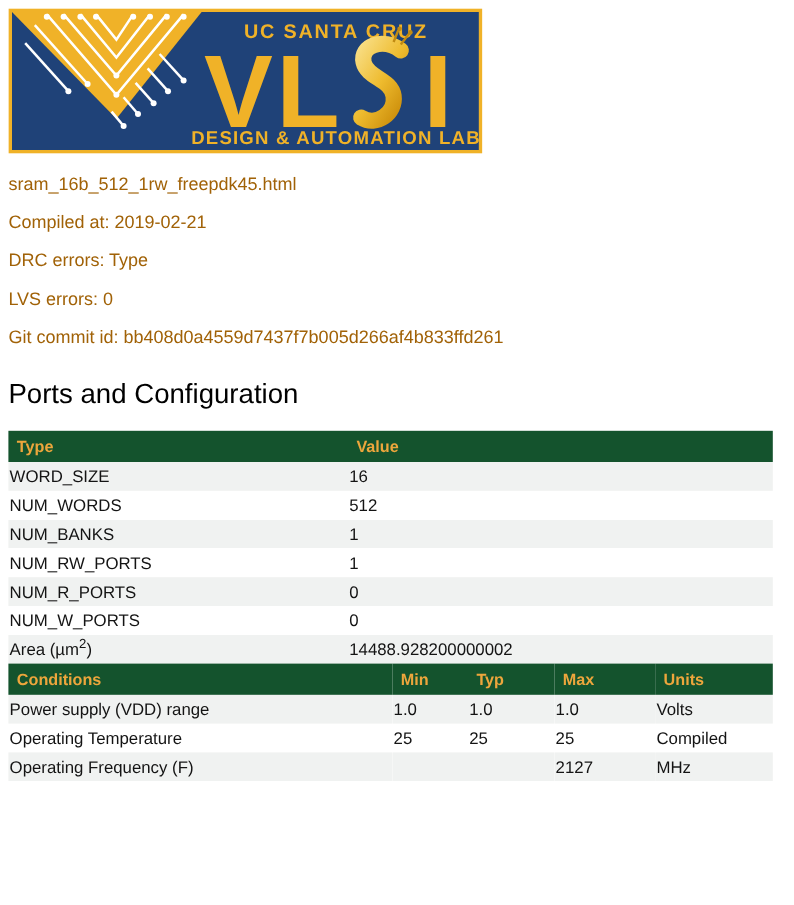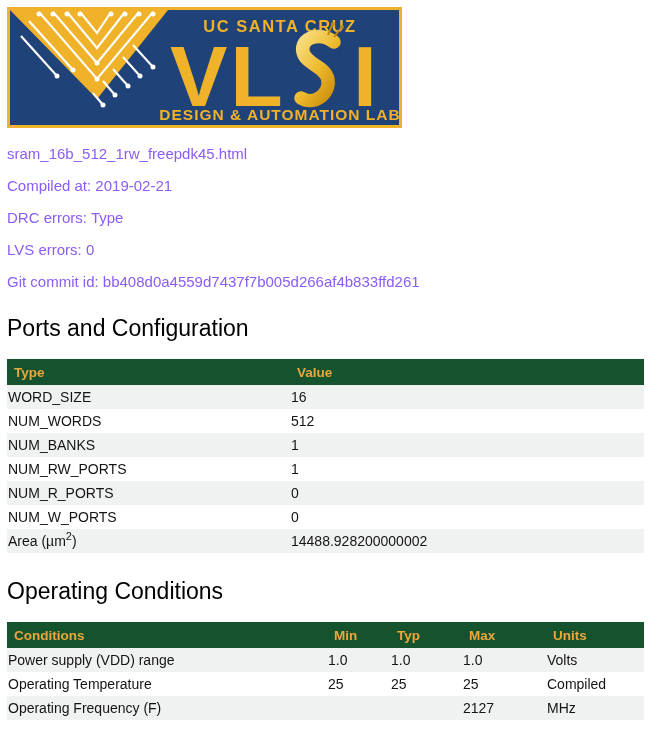--- a/index.html
+++ b/index.html
@@ -8,21 +8,21 @@
     font-family: "Liberation Sans", "DejaVu Sans", sans-serif;
     color: #1b1b1b;
   }
   .page { padding: 7px 7px 22px 7px; }
 
   
   .logo { display: block; }
   .logo text { font-family: "Liberation Sans", "DejaVu Sans", sans-serif; }
 
   
-  p.meta { font-size: 15px; margin: 15px 0; color: #8b5cf6; }
+  p.meta { font-size: 15px; margin: 15px 0; color: #a16207; }
   p.meta.first { margin-top: 17px; }
 
   
   h2.section-title {
     font-size: 23px;
     font-weight: 400;
     color: #000000;
     margin: 25px 0 17px 0;
   }
 
@@ -162,21 +162,20 @@
           <td>NUM_W_PORTS</td>
           <td>0</td>
         </tr>
         <tr>
           <td>Area (µm<sup>2</sup>)</td>
           <td>14488.928200000002</td>
         </tr>
       </tbody>
     </table>
 
-  <h2 class="section-title">Operating Conditions</h2>
   <table class="data-table" data-table="sections.1.table">
       <colgroup>
         <col style="width: 320px;">
         <col style="width: 63px;">
         <col style="width: 72px;">
         <col style="width: 84px;">
         <col>
       </colgroup>
       <thead>
         <tr>

